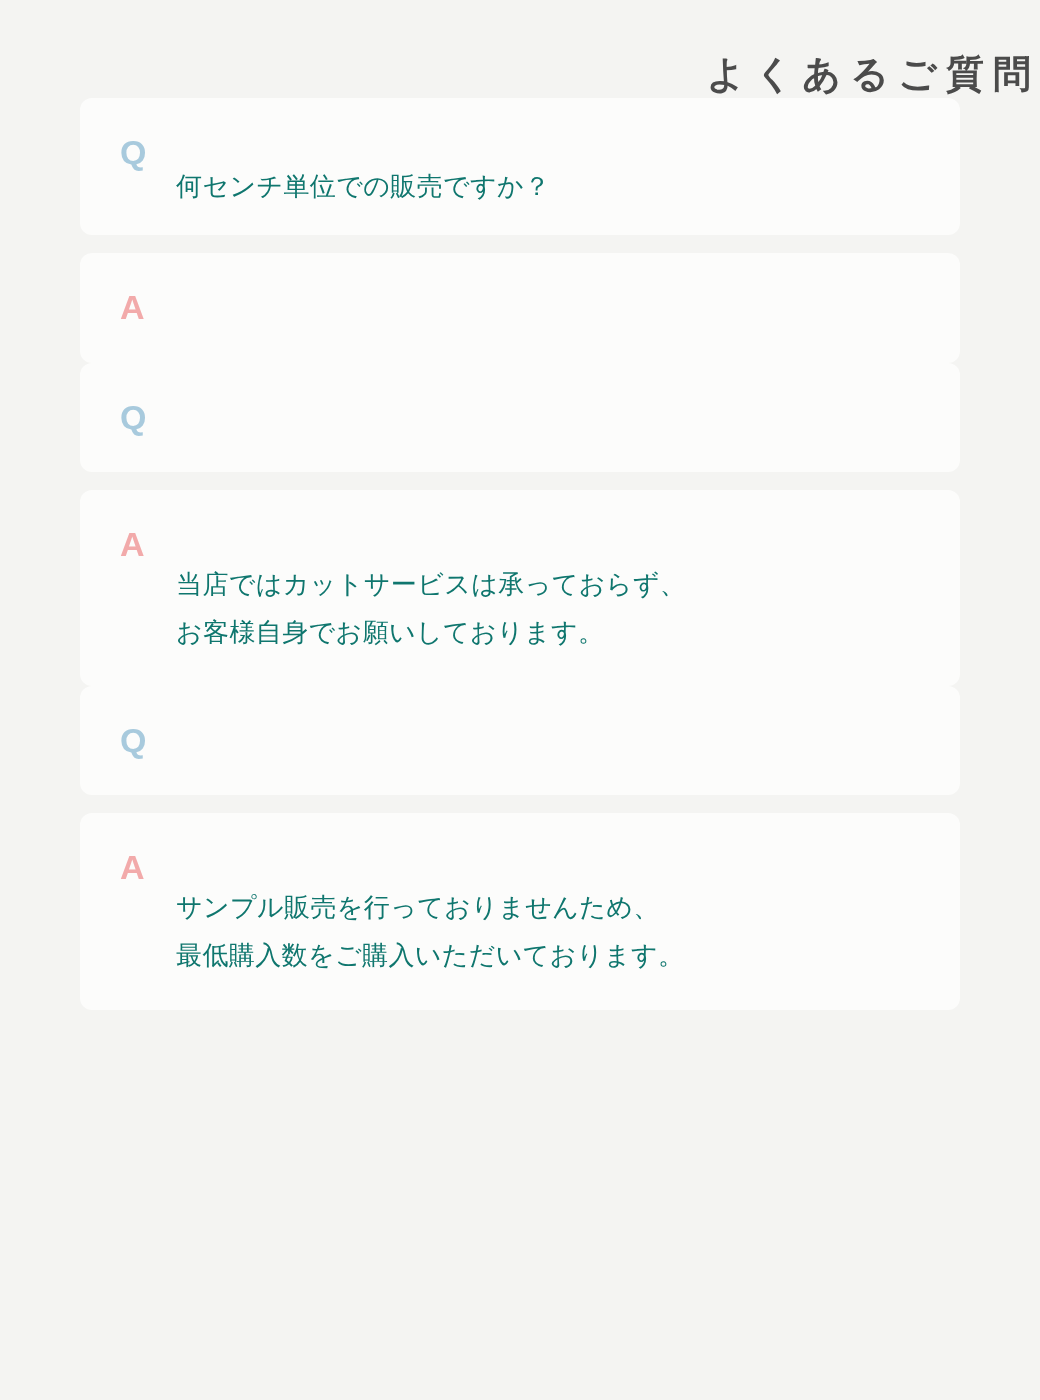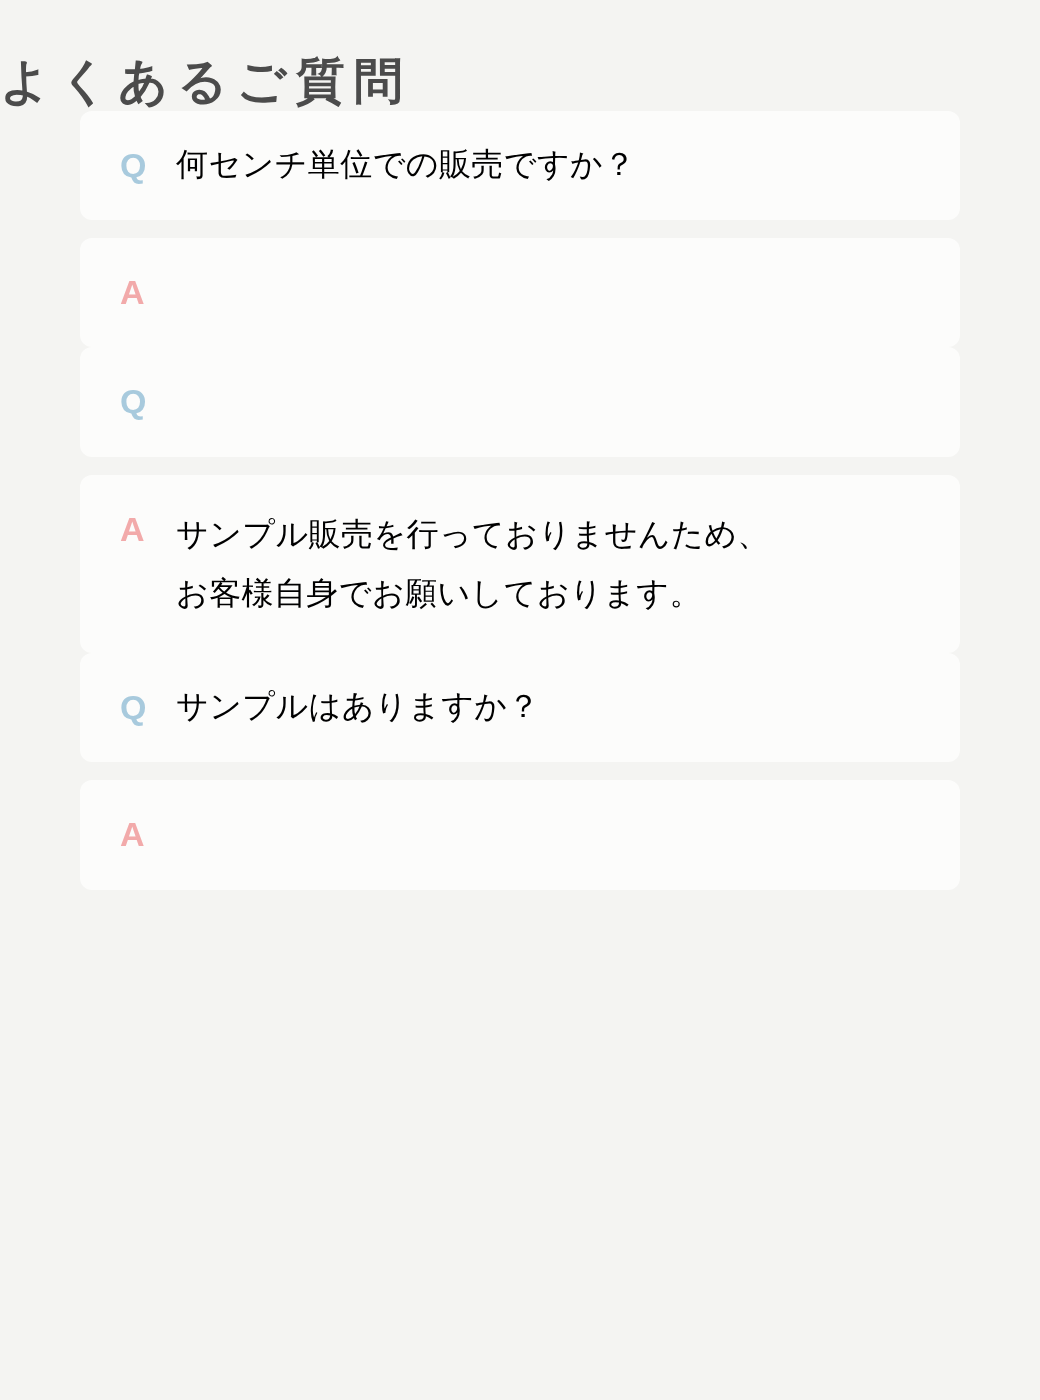--- a/index.html
+++ b/index.html
@@ -15,22 +15,22 @@
     overflow: hidden;
   }
   .page {
     width: 1040px;
     height: 1400px;
     box-sizing: border-box;
     padding: 0;
     position: relative;
   }
   .faq-title {
-    text-align: left;
-    font-size: 49px;
+    text-align: right;
+    font-size: 38px;
     font-weight: bold;
     letter-spacing: 9px;
     color: #4b4b4b;
     padding-top: 52px;
     padding-bottom: 0;
     margin: 0;
     line-height: 1.2;
   }
   .faq-list {
     margin: 0;
@@ -56,26 +56,27 @@
     width: 56px;
     font-size: 34px;
     font-weight: bold;
     line-height: 1.45;
     text-align: left;
   }
   .marker.q { color: #a8cadd; }
   .marker.a { color: #f2aaaa; }
   .faq-text {
     flex: 1 1 auto;
-    font-size: 32px;
+    font-size: 26px;
     line-height: 1.85;
-    color: #000000;
+    color: #0f766e;
     letter-spacing: 0.4px;
     white-space: pre-line;
     word-break: break-all;
+    margin-top: 40px;
   }
   .q .faq-text { line-height: 1.45; }
 </style>
 </head>
 <body>
 
 <div class="page">
 
   <h1 class="faq-title">よくあるご質問</h1>
 
@@ -87,26 +88,27 @@
     </div>
     <div class="faq-card a gap-a">
       <div class="marker a">A</div>
     </div>
 
     <div class="faq-card q gap-q">
       <div class="marker q">Q</div>
     </div>
     <div class="faq-card a gap-a">
       <div class="marker a">A</div>
-      <div class="faq-text">サンプル販売を行っておりませんため、
+      <div class="faq-text">当店ではカットサービスは承っておらず、
 お客様自身でお願いしております。</div>
     </div>
 
     <div class="faq-card q gap-q">
       <div class="marker q">Q</div>
-      <div class="faq-text">サンプルはありますか？</div>
     </div>
     <div class="faq-card a gap-a">
       <div class="marker a">A</div>
+      <div class="faq-text">サンプル販売を行っておりませんため、
+最低購入数をご購入いただいております。</div>
     </div>
 
   </div>
 </div>
 
 </body></html>

